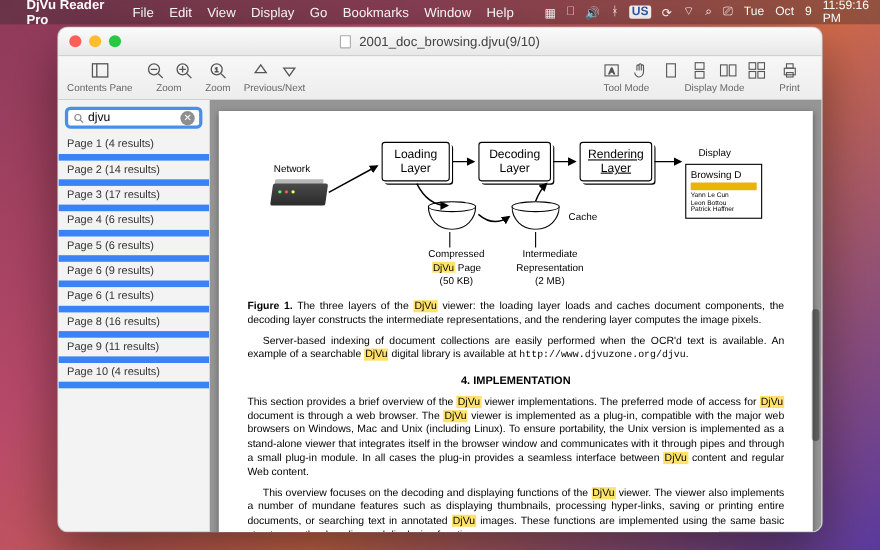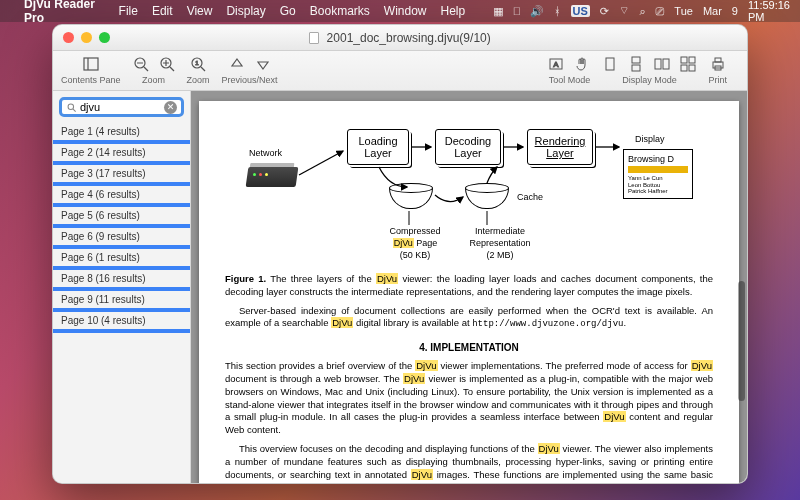--- a/index.html
+++ b/index.html
@@ -29,21 +29,21 @@
   
   .body { flex:1; display:flex; min-height:0; }
   .sidebar { width:138px; background:#f3f3f3; border-right:1px solid #d7d7d7; display:flex; flex-direction:column; }
   .searchwrap { padding:6px; }
   .searchbox { display:flex; align-items:center; height:20px; background:#fff; border:3px solid #4a8fe7; border-radius:5px; padding:0 4px; }
   .searchbox .mag { width:11px; height:11px; }
   .searchbox input { flex:1; border:none; outline:none; font-size:11px; padding:0 3px; min-width:0;}
   .searchbox .clear { width:13px; height:13px; background:#8e8e8e; border-radius:50%; color:#fff; font-size:9px; display:flex; align-items:center; justify-content:center; cursor:pointer;}
   .result-summary { font-size:10px; color:#333; padding:0 8px 6px 8px; border-bottom:1px solid #e0e0e0; font-weight:600;}
   .results { flex:1; overflow:auto; }
-  .result-row { font-size:10px; color:#333; padding:3px 8px; cursor:pointer; border-bottom:4px solid #3b82f6;}
+  .result-row { font-size:10px; color:#333; padding:3px 8px; cursor:pointer; border-bottom:6px solid #3b82f6;}
   .content { flex:1; background:#959595; overflow:auto; padding:10px 0; position:relative;}
   .content .vscroll { position:absolute; right:2px; top:10px; bottom:10px; width:7px; }
   .content .vscroll .thumb{ position:absolute; top:180px; height:120px; left:0; right:0; background:rgba(0,0,0,0.35); border-radius:4px;}
   .page { width:540px; margin:0 auto; background:#fff; box-shadow:0 2px 6px rgba(0,0,0,0.4); padding:16px 26px 20px 26px; font-family:"Times New Roman", serif; font-size:9.5px; color:#000; line-height:1.35;}
   .page p { margin:0 0 6px 0; text-align:justify; }
   .page .hl { background:#ffe26a; padding:0 1px;}
   .page .figcap { margin-top:6px;}
   .page .figcap b{font-weight:bold;}
   .page .sec { text-align:center; font-weight:bold; margin:10px 0 6px 0; font-size:10px;}
   .page .indent { text-indent:14px; }
@@ -83,21 +83,21 @@
     <span class="icon">▦</span>
     <span class="icon">⎕</span>
     <span class="icon">🔊</span>
     <span class="icon">ᚼ</span>
     <span class="icon" style="background:#fff;color:#2a5db0;border-radius:2px;padding:0 2px;font-weight:600;">US</span>
     <span class="icon">⟳</span>
     <span class="icon">⌔</span>
     <span class="icon">⌕</span>
     <span class="icon">⎚</span>
     <span>Tue</span>
-    <span>Mar</span>
+    <span>Oct</span>
     <span>9</span>
     <span>11:59:16 PM</span>
   </div>
 </div>
 
 <div class="window">
   <div class="titlebar">
     <div class="traffic">
       <span class="t-close"></span>
       <span class="t-min"></span>

